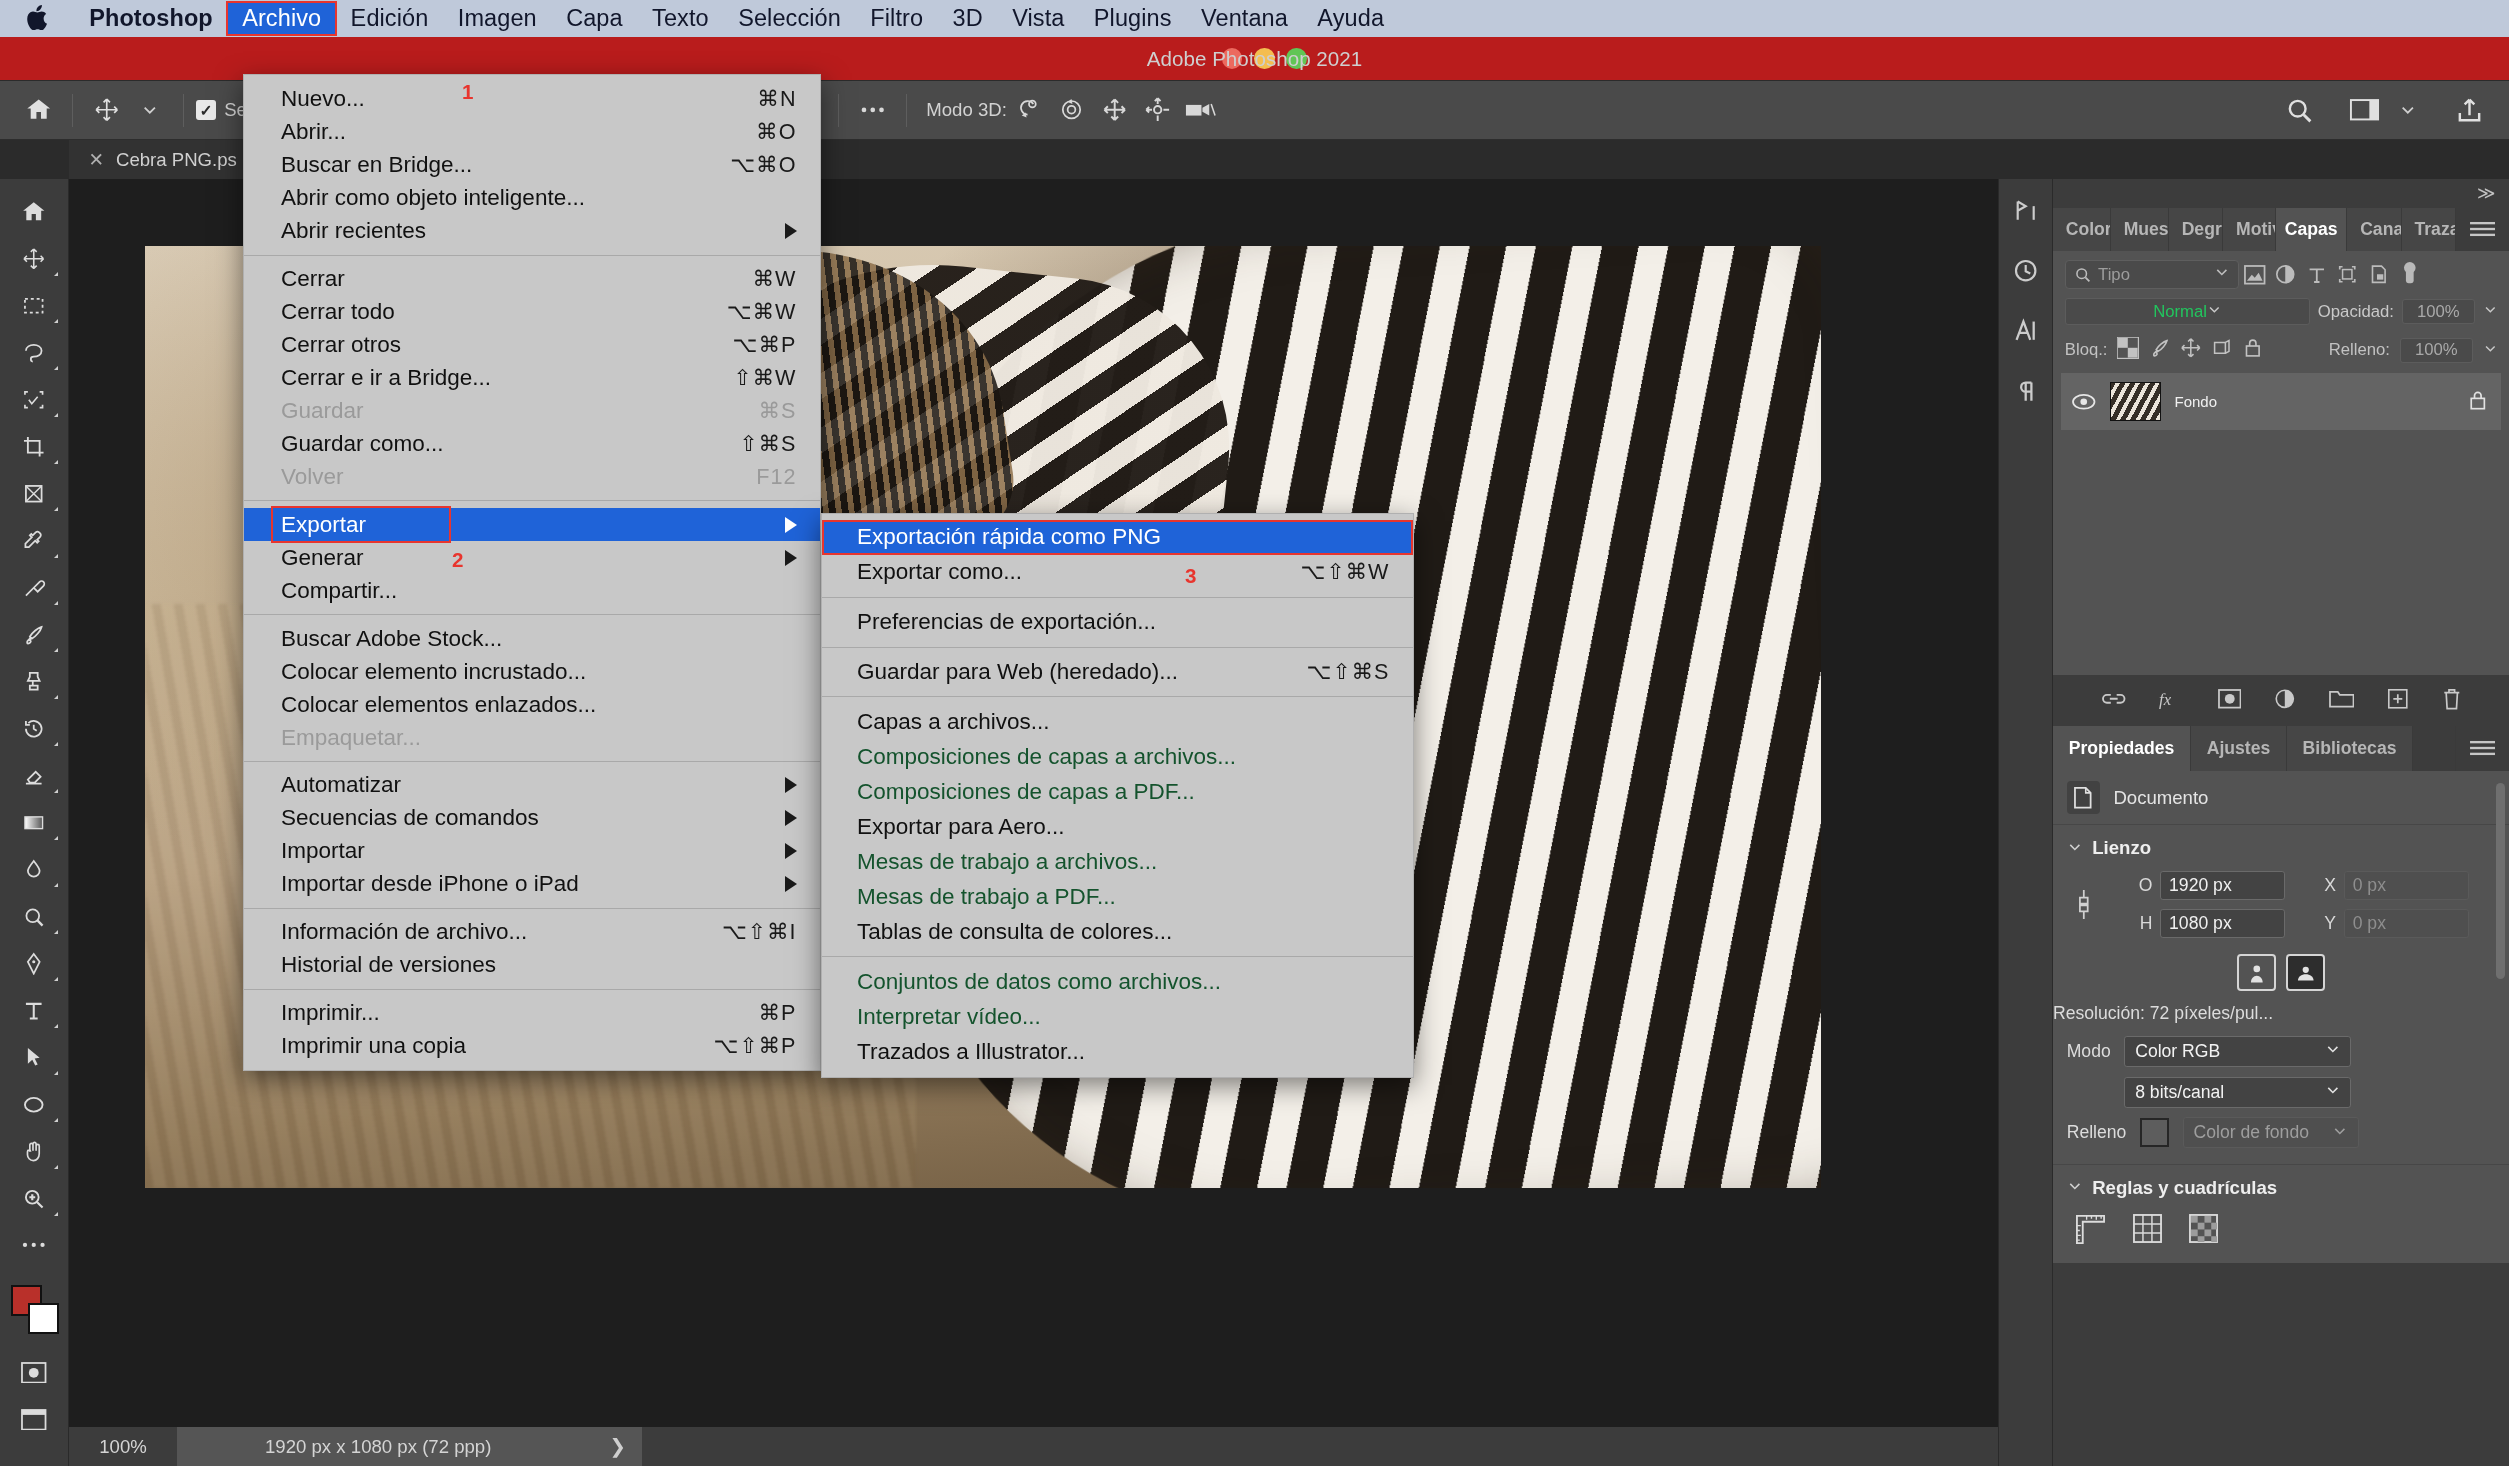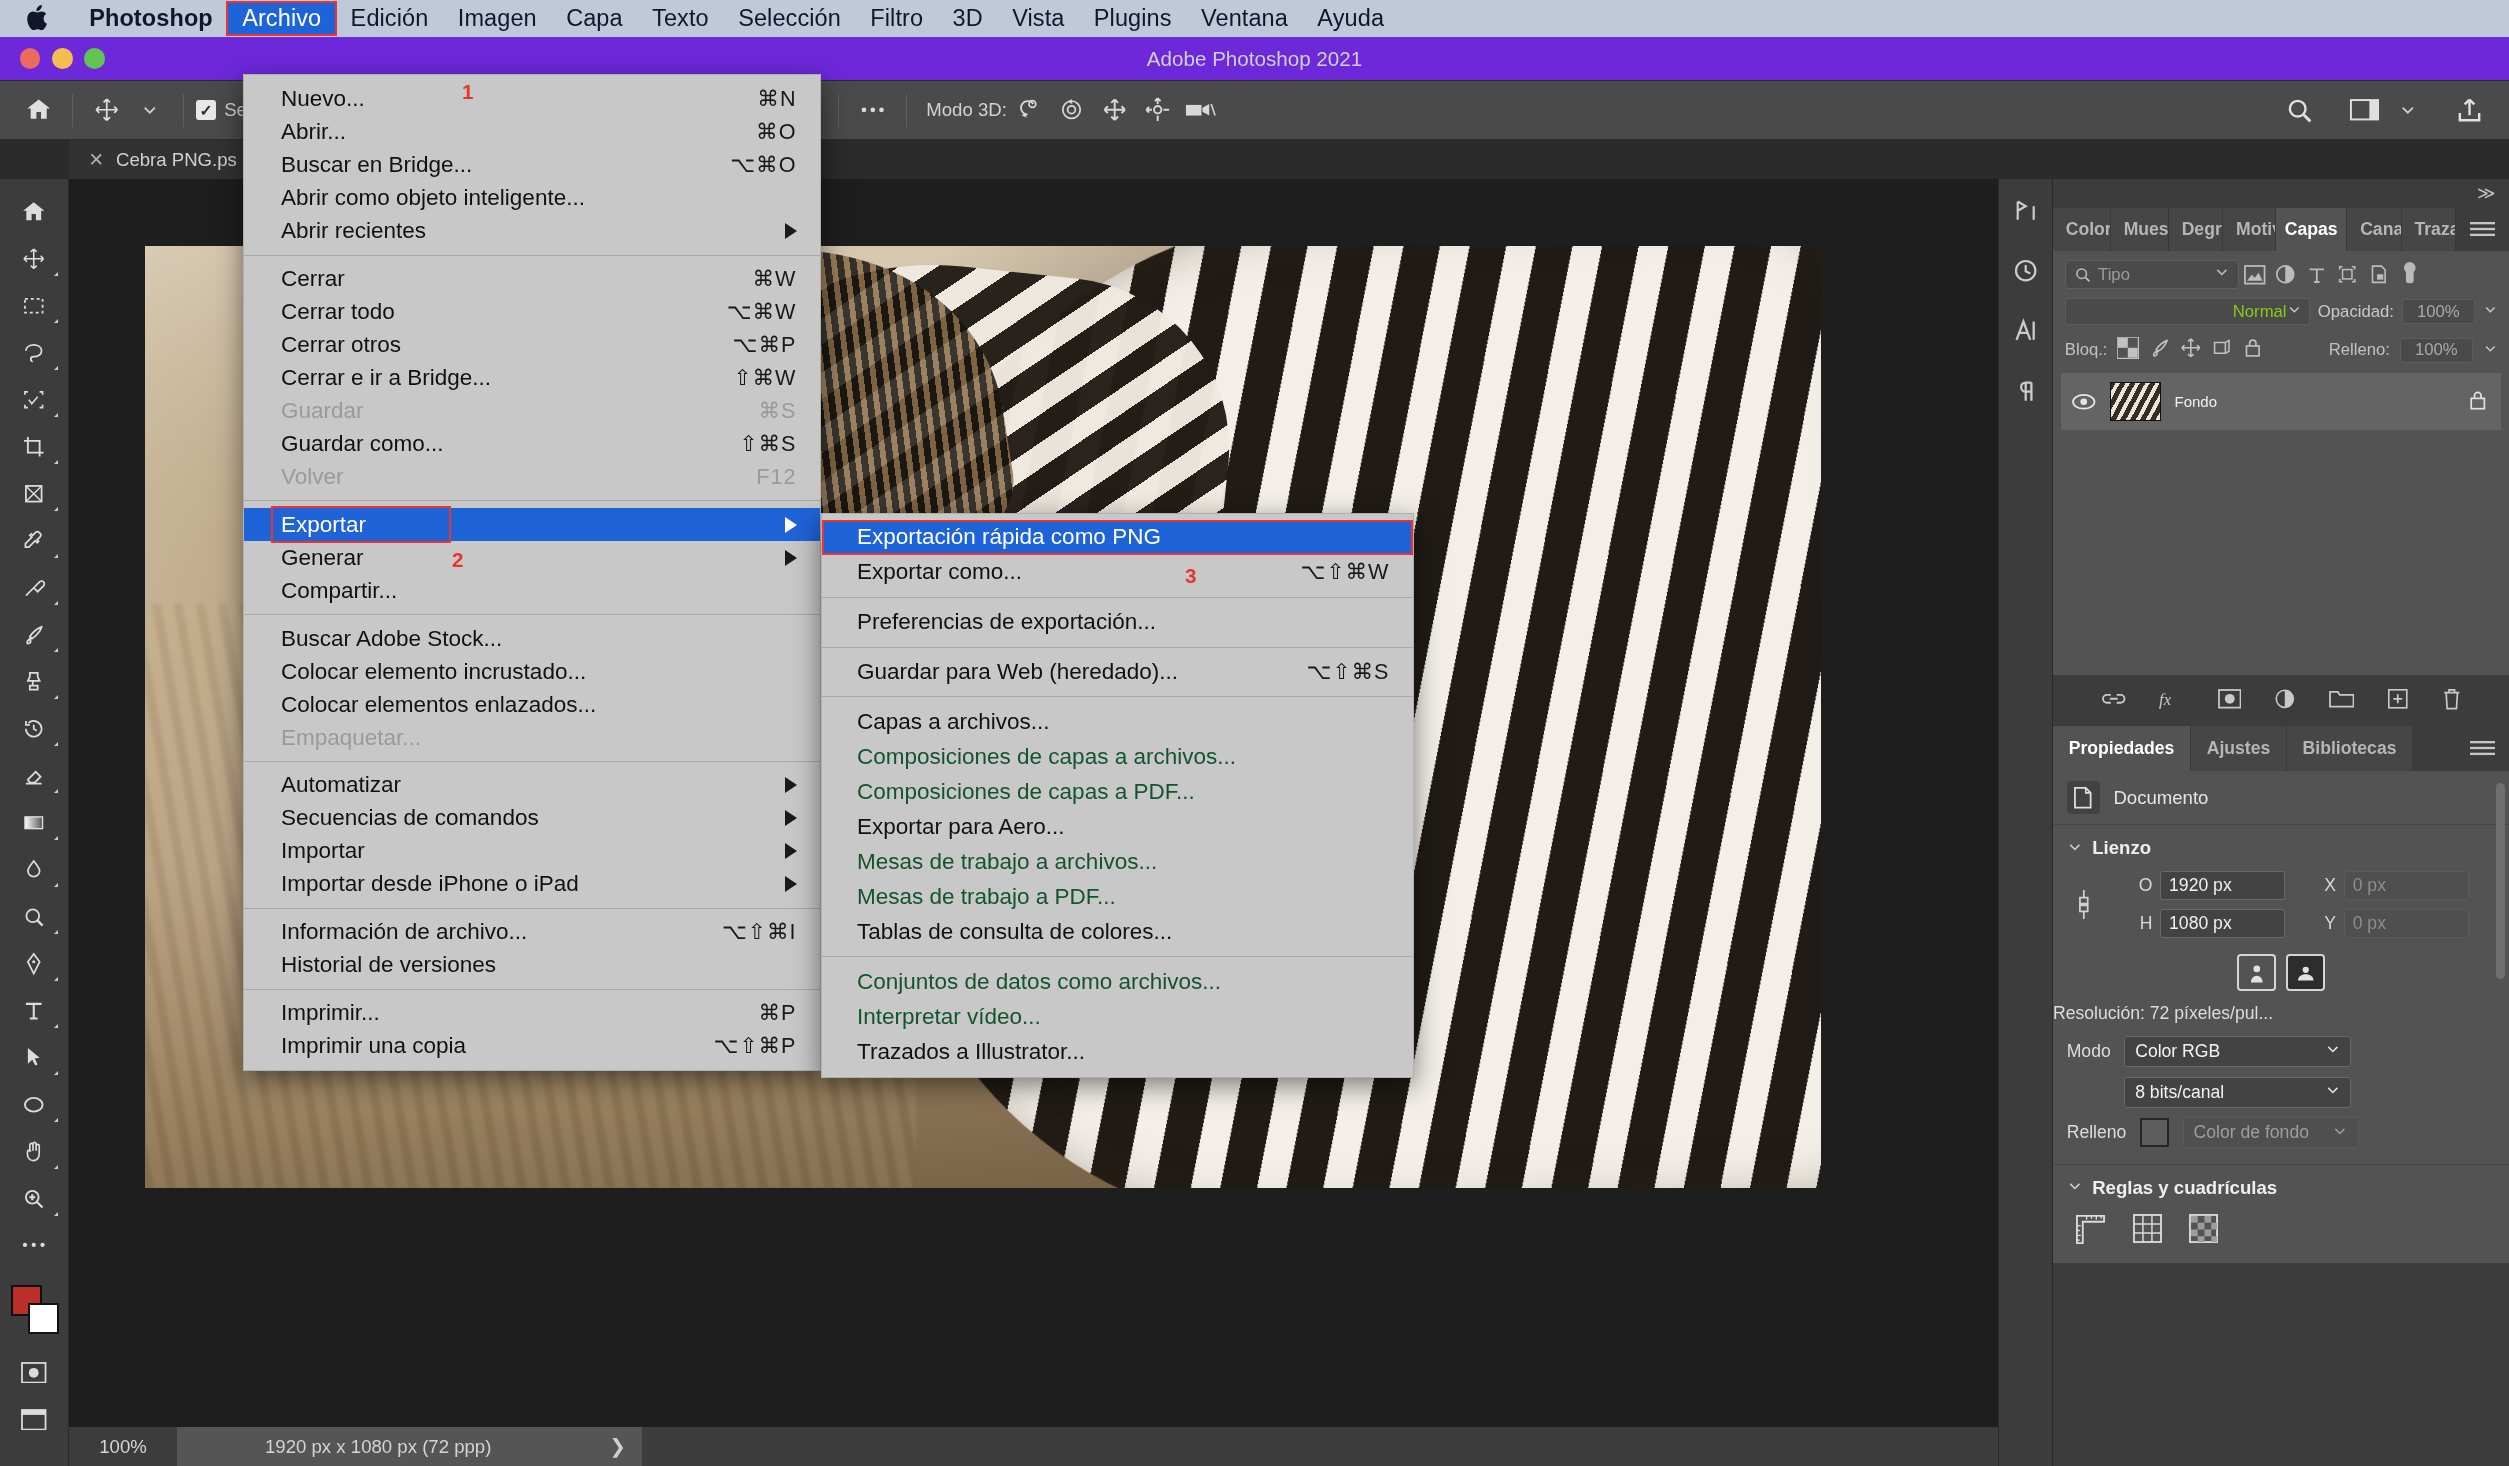--- a/index.html
+++ b/index.html
@@ -30,22 +30,22 @@
     outline: 2.9px solid #e8352e; outline-offset: -1px;
   }
 
   
   .ps-window {
     position: absolute; top: 37px; left: 0; width: 2509px; height: 1429px;
     background: #323232;
   }
   .titlebar {
     position: relative; height: 44px; width: 100%;
-    background: #6d28d9; border-bottom: 1px solid #2b2b2b;
-    display: flex; align-items: center;
+    background: #b91c1c; border-bottom: 1px solid #2b2b2b;
+    display: flex; align-items: center; justify-content: center;
   }
   .traffic { display: flex; gap: 11.8px; padding-left: 19.6px; }
   .dot { width: 20.6px; height: 20.6px; border-radius: 50%; }
   .dot.r { background: #ec6a5f; } .dot.y { background: #f4bd50; } .dot.g { background: #61c555; }
   .title-text {
     position: absolute; left: 0; right: 0; text-align: center;
     font-size: 20.6px; color: #cfcfcf;
   }
 
   
@@ -179,22 +179,22 @@
   .panelbody { background:#535353; }
   .filterrow { display:flex; align-items:center; gap:0; padding: 8.8px 11.8px; height: 47px; }
   .searchbox {
     flex: 0 0 174px; height: 29px; background:#4a4a4a; border:1px solid #5e5e5e; border-radius:3.9px;
     display:flex; align-items:center; gap:6.9px; padding: 0 7.8px; color:#9d9d9d; font-size:16.7px;
   }
   .fico { color:#bcbcbc; width:31px; display:flex; align-items:center; justify-content:center; }
   .blendrow { display:flex; align-items:center; gap:7.8px; padding: 0 11.8px 7.8px 11.8px; }
   .selectish {
     flex:1; height: 27.4px; background:#4a4a4a; border:1px solid #5c5c5c; border-radius:2.9px;
-    display:flex; align-items:center; justify-content:flex-end;
-    padding: 0 7.8px; color:#84cc16; font-size:16.7px;
+    display:flex; align-items:center; justify-content:center;
+    padding: 0 7.8px; color:#22c55e; font-size:16.7px;
   }
   .lockrow { display:flex; align-items:center; gap:9.8px; padding: 3.9px 11.8px 9.8px 11.8px; color:#c2c2c2; font-size:16.7px;}
   .numbox { width: 73px; height: 25.5px; background:#4a4a4a; border:1px solid #5c5c5c; border-radius:2.9px;
             display:flex;align-items:center;justify-content:center; color:#a9a9a9; font-size:16.7px; }
   .layerrow {
     display:flex; align-items:center; gap:13.7px; padding: 5.9px 13.7px 5.9px 9.8px; height: 57px;
     background:#646464; margin: 0 7.8px;
   }
   .eye { width: 25.5px; display:flex;align-items:center;justify-content:center; color:#e6e6e6; }
   .thumb { width: 51px; height: 39px; border:1px solid #111; overflow:hidden; position:relative; background:#cbbba4; }

